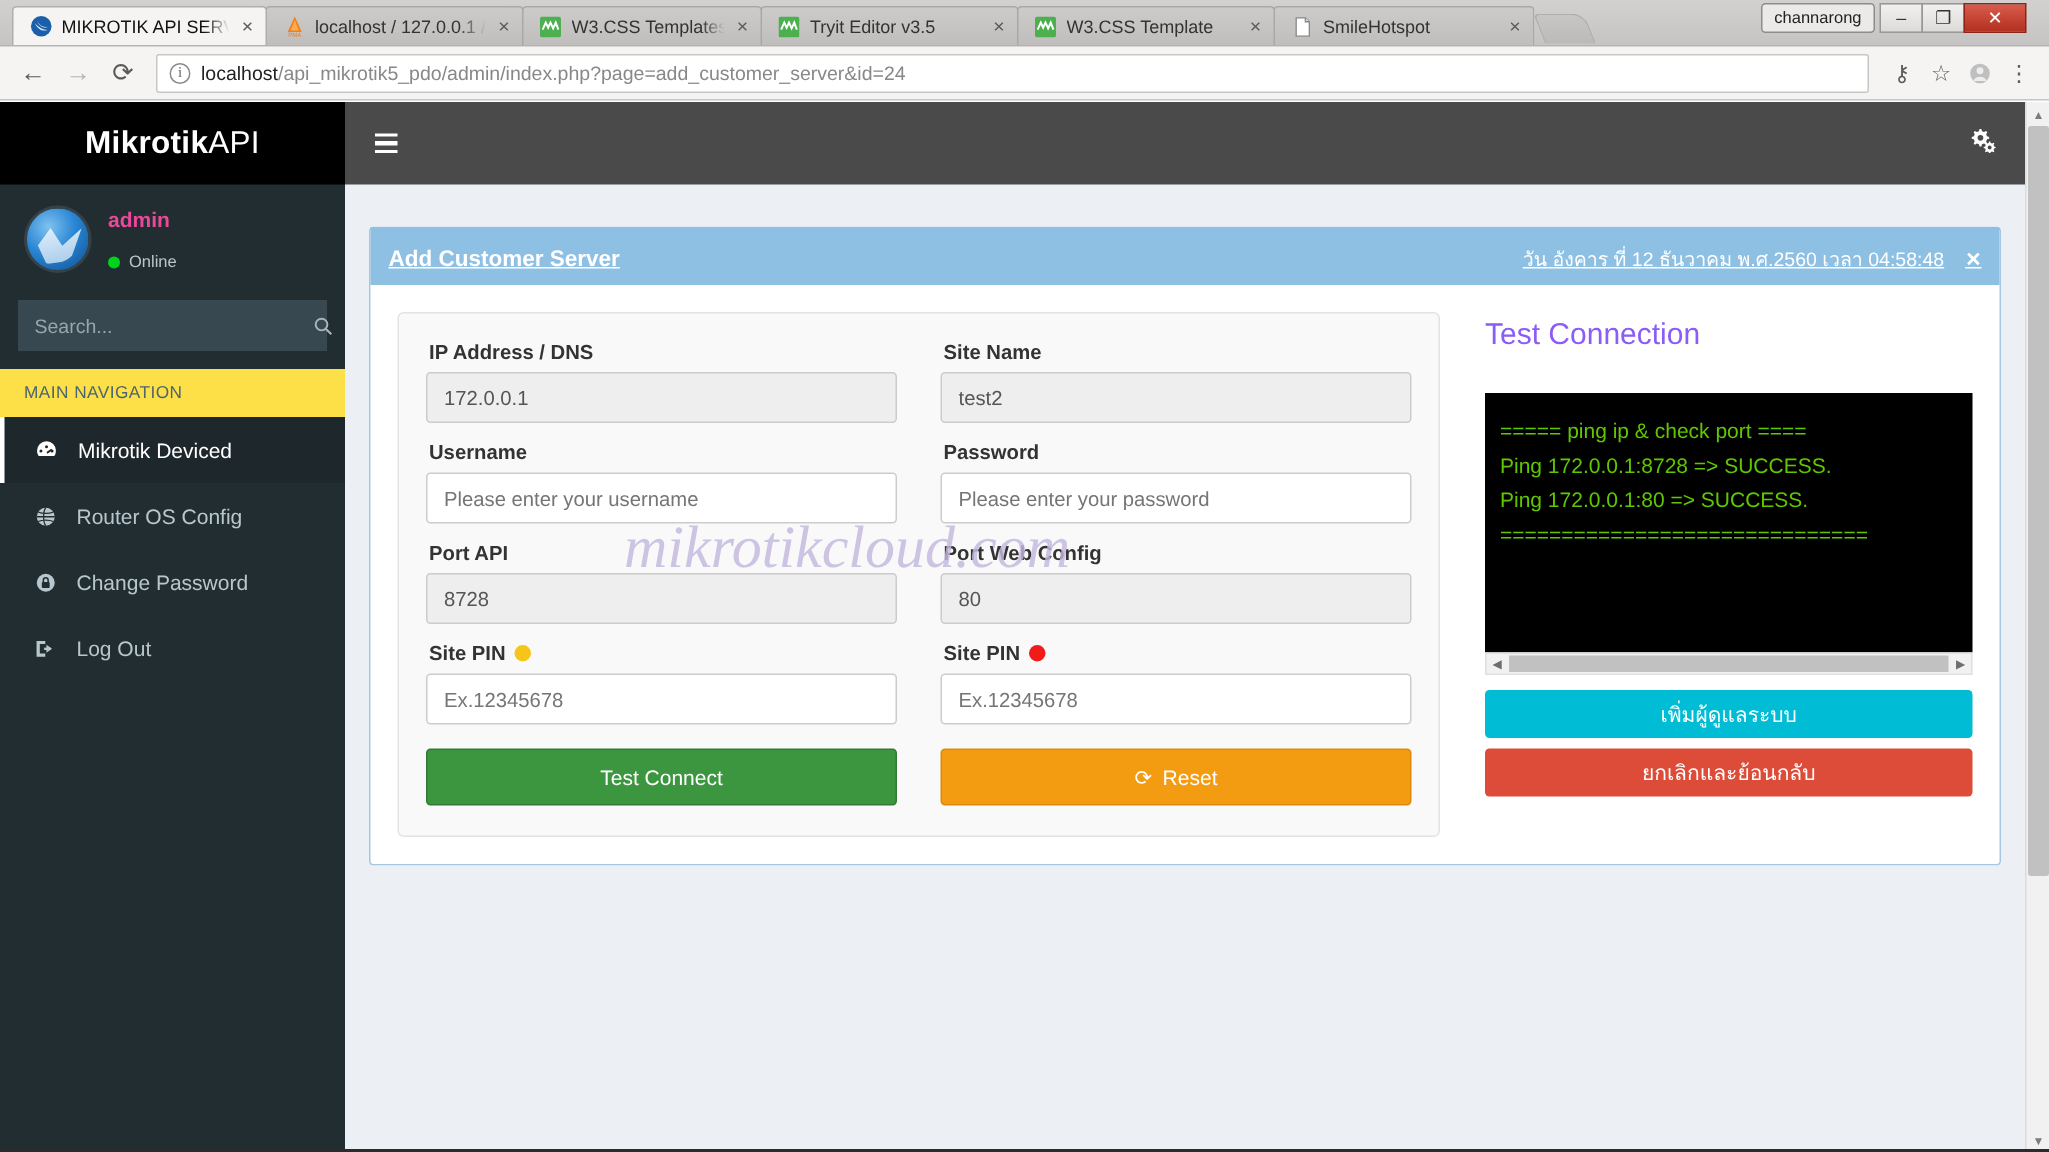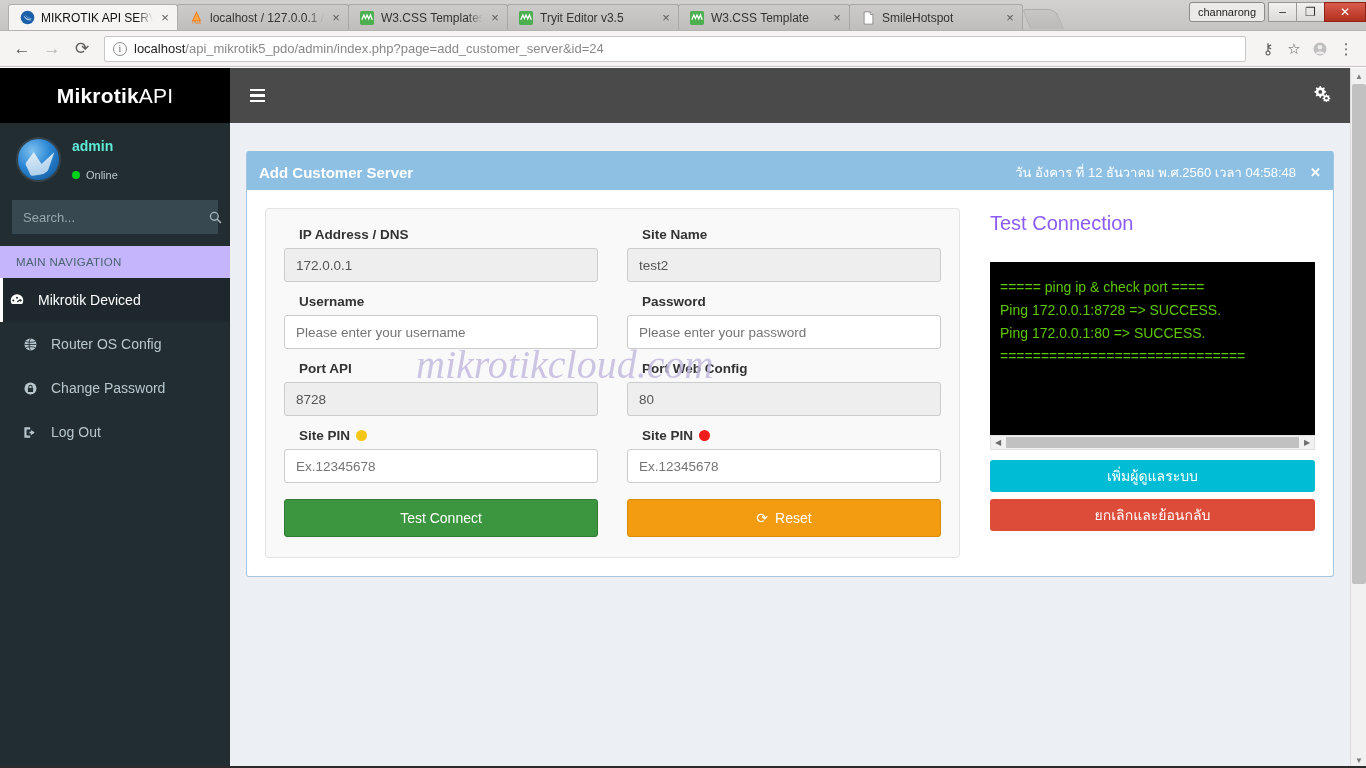--- a/index.html
+++ b/index.html
@@ -74,21 +74,21 @@
     margin-left: 4px; margin-bottom: 1px;
     background: linear-gradient(#c8c6c5,#bcbab9);
     border: 1px solid #b0aead;
     border-bottom: none;
     border-radius: 4px 8px 0 0;
     transform: skewX(22deg);
   }
 
   .winctl {
     position: absolute;
-    right: 0; top: 0;
+    right: 15px; top: 0;
     display: flex; align-items: center;
     height: 24px;
   }
   .userchip {
     height: 20px;
     background: #eceae9;
     border: 1px solid #8e8c8b;
     border-radius: 3px;
     font-size: 11px;
     color: #222;
@@ -205,21 +205,21 @@
   .avatar::before {
     content: ""; position: absolute;
     left: 7px; top: 12px; width: 30px; height: 24px;
     border-radius: 0 0 60% 40%;
     background: linear-gradient(#e8f2fb, #b9d6ee);
     transform: rotate(-12deg) skewX(-10deg);
     clip-path: polygon(0 40%, 30% 0, 55% 55%, 100% 18%, 72% 100%, 18% 95%);
     opacity: .92;
   }
   .uinfo { margin-left: 11px; }
-  .uname { color: #5eead4; font-size: 14px; font-weight: bold; }
+  .uname { color: #ec4899; font-size: 14px; font-weight: bold; }
   .ustat { color: #b8c7ce; font-size: 11px; margin-top: 15px; display: flex; align-items: center; }
   .dot-on { width: 8px; height: 8px; border-radius: 50%; background: #00d41a; margin-right: 6px; display:inline-block; }
 
   .searchwrap { padding: 6px 12px 12px 12px; }
   .searchbox {
     display: flex; align-items: center;
     background: #374850;
     border: 1px solid #374850;
     height: 34px;
   }
@@ -232,36 +232,36 @@
   }
   .searchbox input::placeholder { color: #9aa7ad; }
   .searchbtn {
     width: 32px; height: 32px;
     display: flex; align-items: center; justify-content: center;
     color: #a9b5bb; font-size: 13px;
   }
   .navhead {
     color: #4b646f; font-size: 11.5px;
     padding: 10px 16px 10px 16px;
-    background: #c4b5fd;
+    background: #fde047;
     letter-spacing: .3px;
   }
   .navitem {
     display: flex; align-items: center;
     height: 44px;
     padding-left: 16px;
     color: #b8c7ce;
     font-size: 14px;
     border-left: 3px solid transparent;
   }
   .navitem.active {
     background: #1e282c;
     color: #fff;
     border-left-color: #fff;
-    padding-left: 3px;
+    padding-left: 17px;
   }
   .navitem .nic {
     width: 22px; flex: 0 0 22px;
     margin-right: 10px;
     display: flex; align-items: center; justify-content: center;
     font-size: 14px;
   }
 
   
   .content {
@@ -287,20 +287,21 @@
     background: #fff;
     border-radius: 3px;
     border-top: 3px solid #8ec0e4;
   }
   .panel-head {
     background: #8ec0e4;
     height: 36px;
     display: flex; align-items: center; justify-content: space-between;
     padding: 0 12px;
     color: #fff;
+    text-decoration: underline;
   }
   .panel-title { font-size: 15px; font-weight: bold; }
   .panel-right { display: flex; align-items: center; gap: 14px; font-size: 13px; }
   .panel-x { font-size: 13px; font-weight: bold; }
   .panel-body { padding: 18px; display: flex; gap: 18px; position: relative; }
 
   .formbox {
     flex: 0 0 695px;
     background: #f9f9f9;
     border: 1px solid #e3e3e3;
@@ -318,21 +319,21 @@
     color: #c3b9de;
     opacity: .82;
     pointer-events: none;
     white-space: nowrap;
     z-index: 3;
   }
   .frow { display: flex; gap: 29px; position: relative; z-index: 2; }
   .fcol { flex: 1 1 0; min-width: 0; }
   .flabel {
     font-size: 13.5px; font-weight: bold; color: #333;
-    margin: 0 0 6px 15px;
+    margin: 0 0 6px 2px;
     display: flex; align-items: center; gap: 6px;
   }
   .pin-dot { width: 11px; height: 11px; border-radius: 50%; display: inline-block; }
   .finput {
     width: 100%;
     height: 34px;
     border: 1px solid #ccc;
     border-radius: 3px;
     background: #fff;
     padding: 0 11px;

